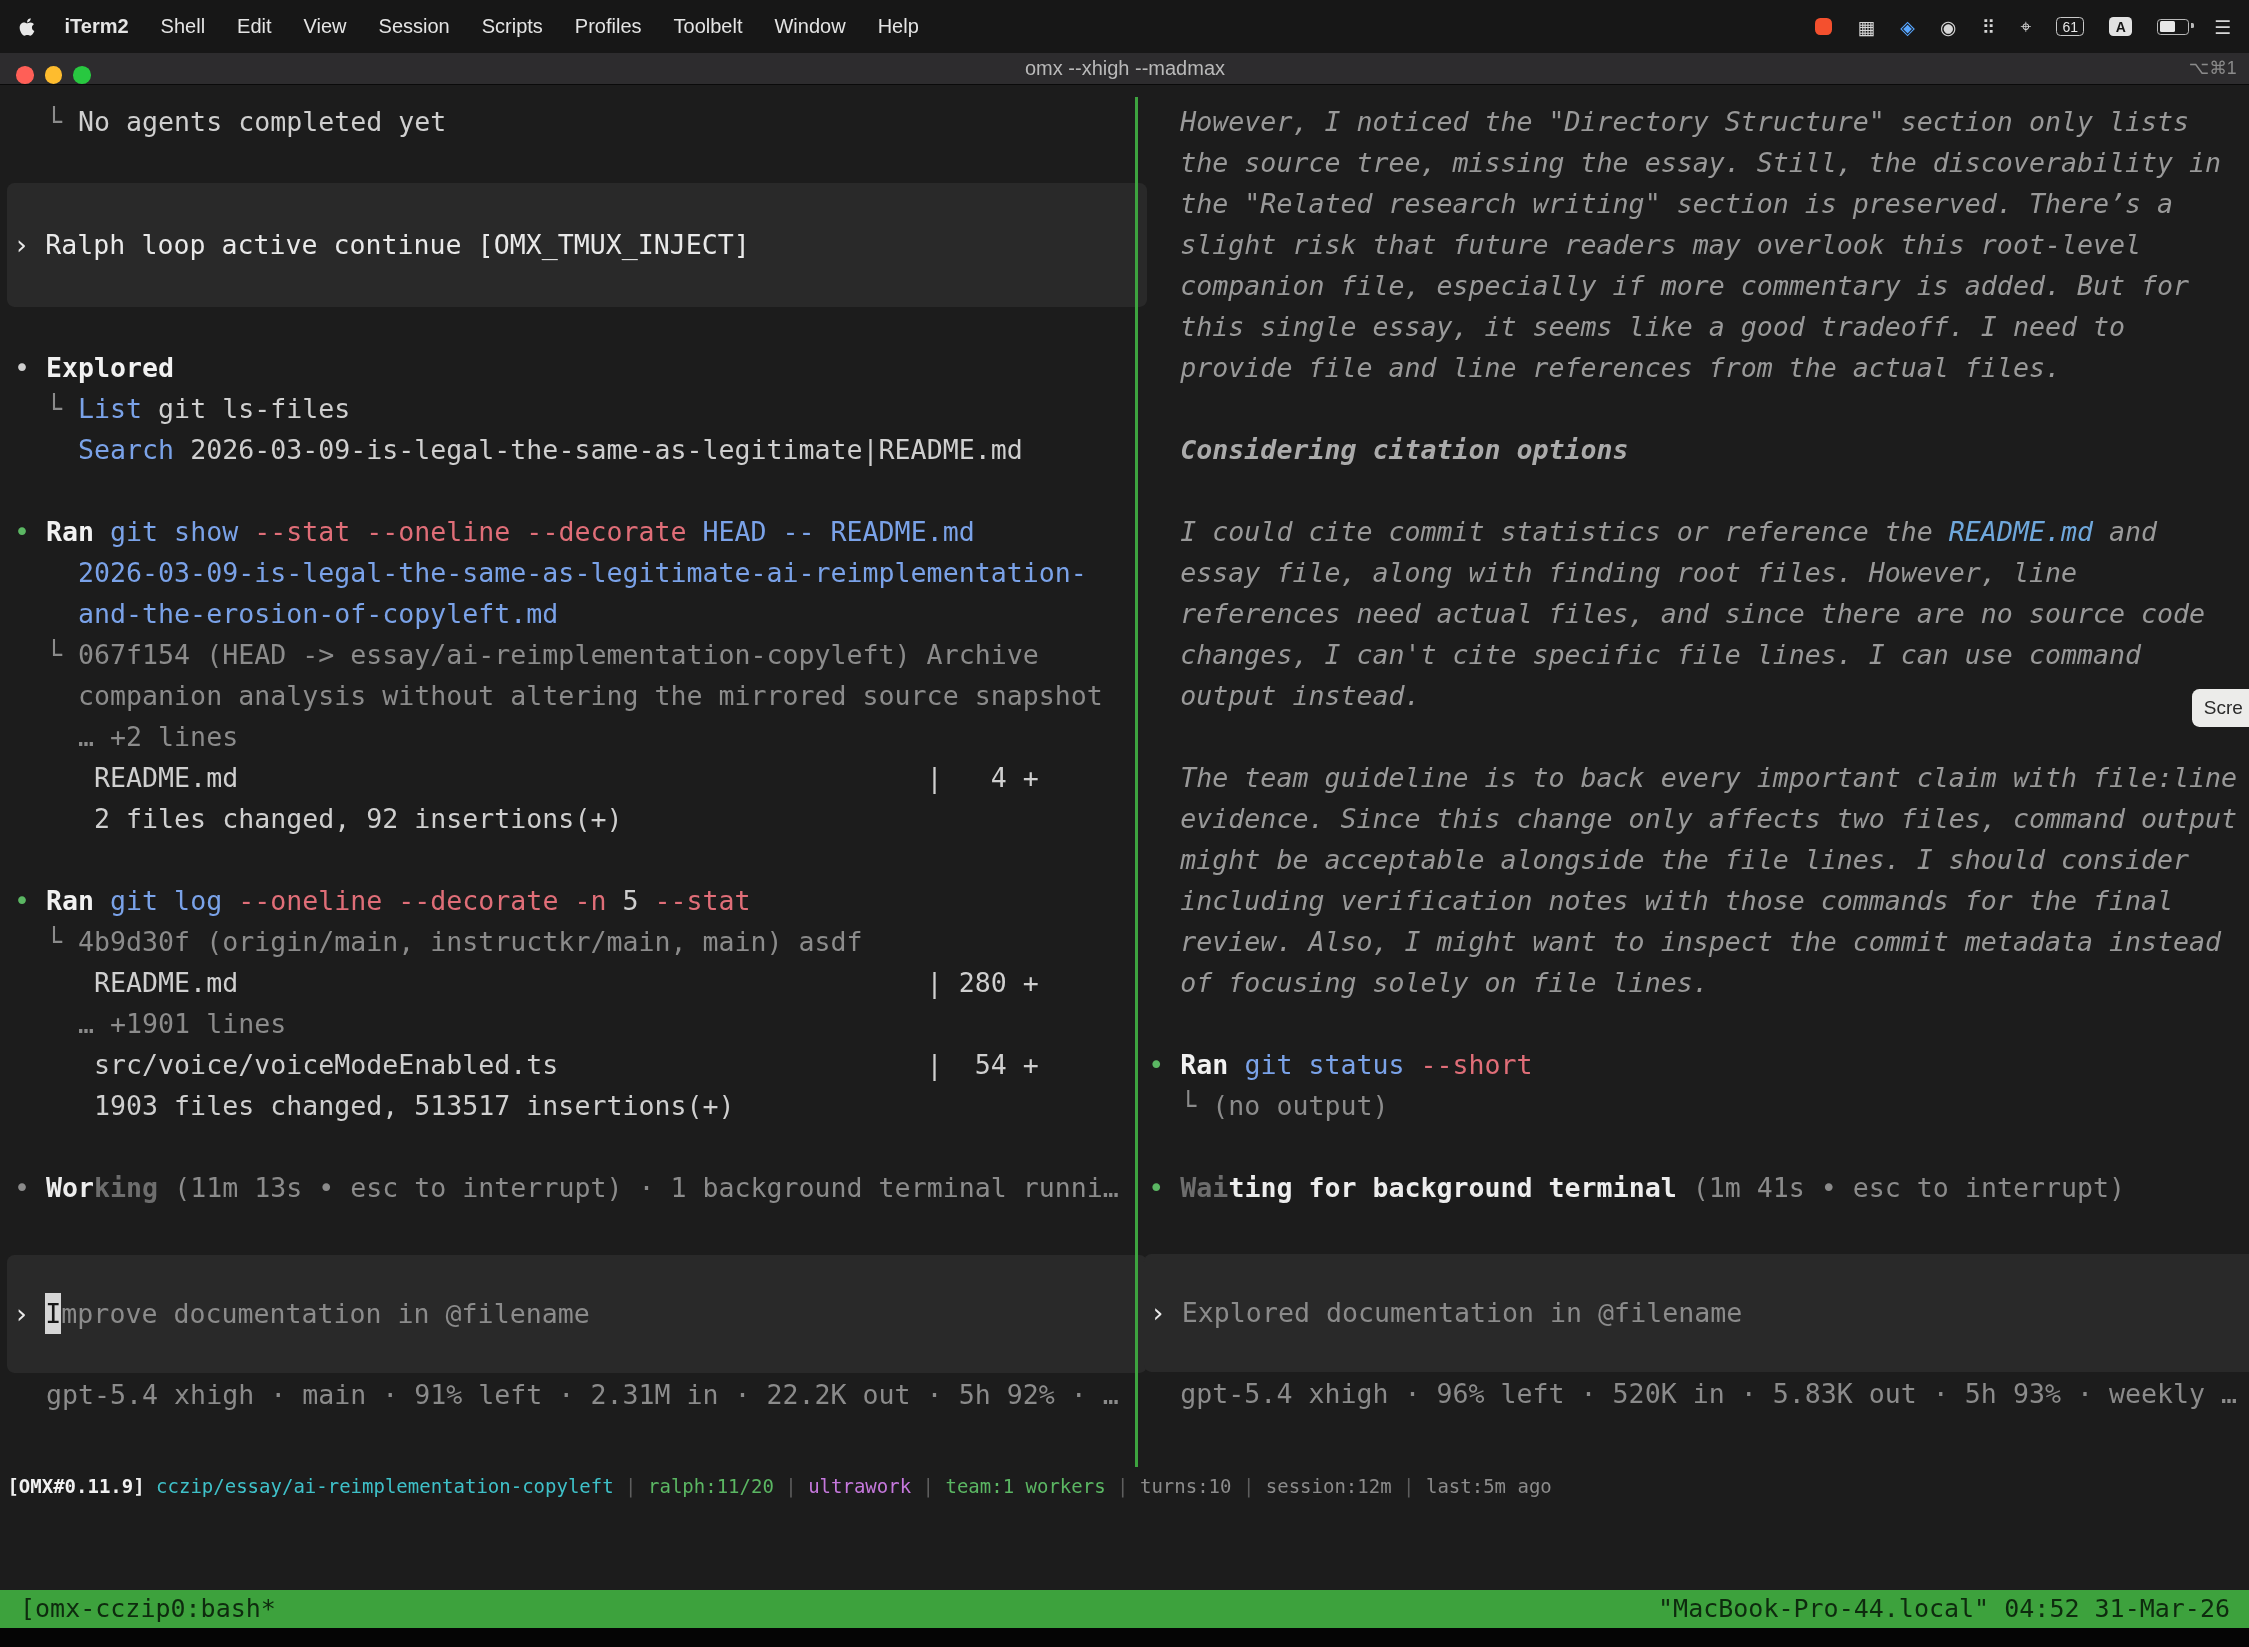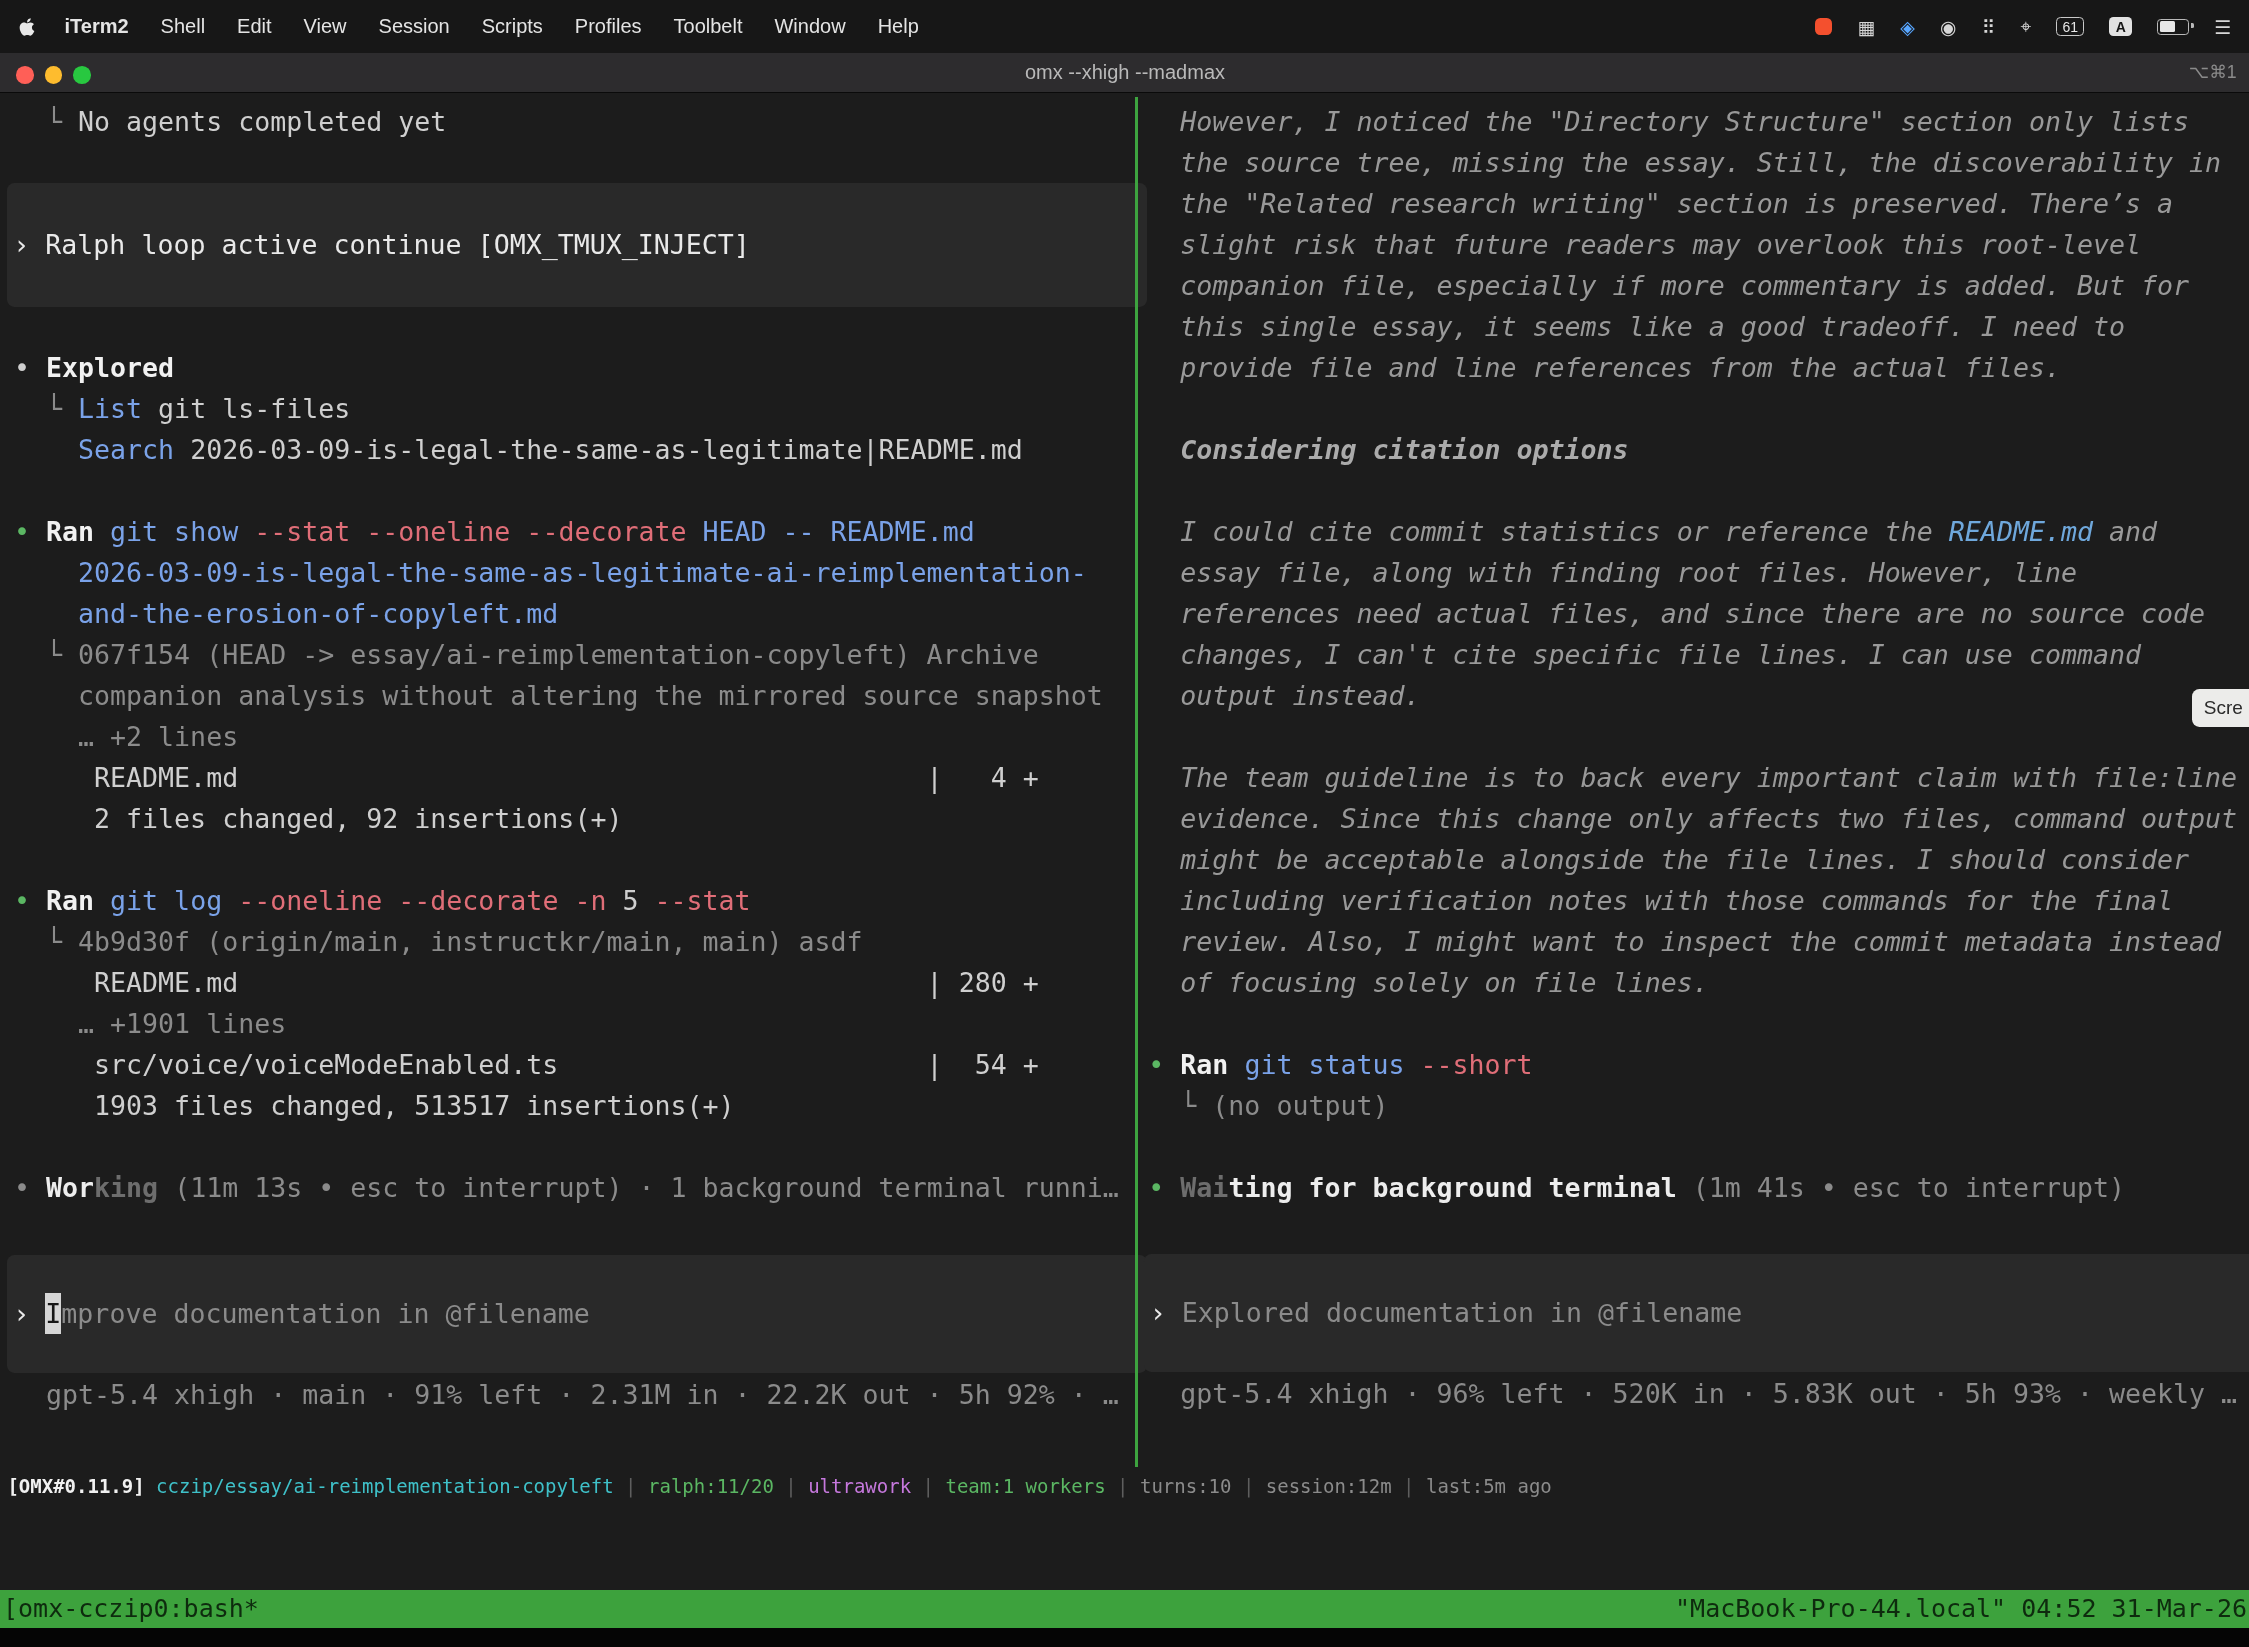--- a/index.html
+++ b/index.html
@@ -18,21 +18,21 @@
   .status-icons{display:flex;gap:25px;align-items:center;}
   .ic-glyph{font-size:19px;color:#d6d6d6;font-family:"DejaVu Sans",sans-serif;}
   .ic-rec{width:17.7px;height:17.7px;border-radius:5.2px;background:#f4502e;display:inline-block;}
   .ic-badge{border:1.5px solid #c9c9c9;border-radius:4.4px;padding:0.7px 5.2px;font-size:14px;color:#e6e6e6;}
   .ic-badge-light{background:#e2e2e2;border-radius:4.4px;padding:1.5px 6.6px;font-size:14px;color:#161616;font-weight:bold;}
   .ic-battery{position:relative;width:29.5px;height:14px;border:1.5px solid #b9b9b9;border-radius:3.7px;display:inline-block;}
   .ic-battery .fill{position:absolute;left:1.5px;top:1.5px;bottom:1.5px;width:14.8px;background:#e8e8e8;border-radius:1.5px;}
   .ic-battery:after{content:"";position:absolute;right:-5.9px;top:3px;width:3px;height:5.2px;background:#b9b9b9;border-radius:0 1.5px 1.5px 0;}
 
   
-  .titlebar{position:absolute;top:53px;left:0;right:0;height:40px;background:#2d2c2e;
+  .titlebar{position:absolute;top:53px;left:0;right:0;height:32px;background:#2d2c2e;
             border-bottom:1.5px solid #0a0a0a;box-sizing:border-box;display:flex;align-items:center;
             font-family:"Liberation Sans",sans-serif;justify-content:center;}
   .lights{position:absolute;left:16px;top:13.3px;display:flex;gap:11px;}
   .light{width:17.7px;height:17.7px;border-radius:50%;}
   .light.red{background:#ff5f57;}
   .light.yellow{background:#febc2e;}
   .light.green{background:#28c840;}
   .title{margin:0 auto;color:#b9b9b9;font-size:20px;}
   .shortcut{position:absolute;right:13.3px;color:#8b8b8b;font-size:17.7px;}
 
@@ -67,21 +67,21 @@
   .c-lnk{color:#6fa8dc;font-style:italic;}
   .c-shA{color:#ededed;font-weight:bold;}
   .c-shB{color:#6d6d6d;font-weight:bold;}
   .cursor{background:#d5d5d5;color:#151515;}
 
   
   .omx{position:absolute;left:0;right:0;top:1466px;height:41px;line-height:41px;font-size:19px;
        padding-left:7.4px;white-space:pre;overflow:hidden;}
   .tmux{position:absolute;left:0;right:0;top:1590px;height:38px;background:#3da23d;color:#0e2b0e;
         font-size:25px;line-height:38px;display:flex;justify-content:space-between;
-        padding:0 3px;box-sizing:border-box;white-space:pre;overflow:hidden;}
+        padding:0 20px;box-sizing:border-box;white-space:pre;overflow:hidden;}
   .below{position:absolute;left:0;right:0;top:1628px;height:19px;background:#050505;}
 
   
   .scre{position:absolute;right:0;top:689px;height:38px;width:58px;background:#ececea;color:#2b2b2b;
         font-family:"Liberation Sans",sans-serif;font-size:19px;display:flex;align-items:center;
         padding-left:11.8px;box-sizing:border-box;border-radius:7.4px 0 0 7.4px;overflow:hidden;}
 </style>
 </head>
 <body>
 

